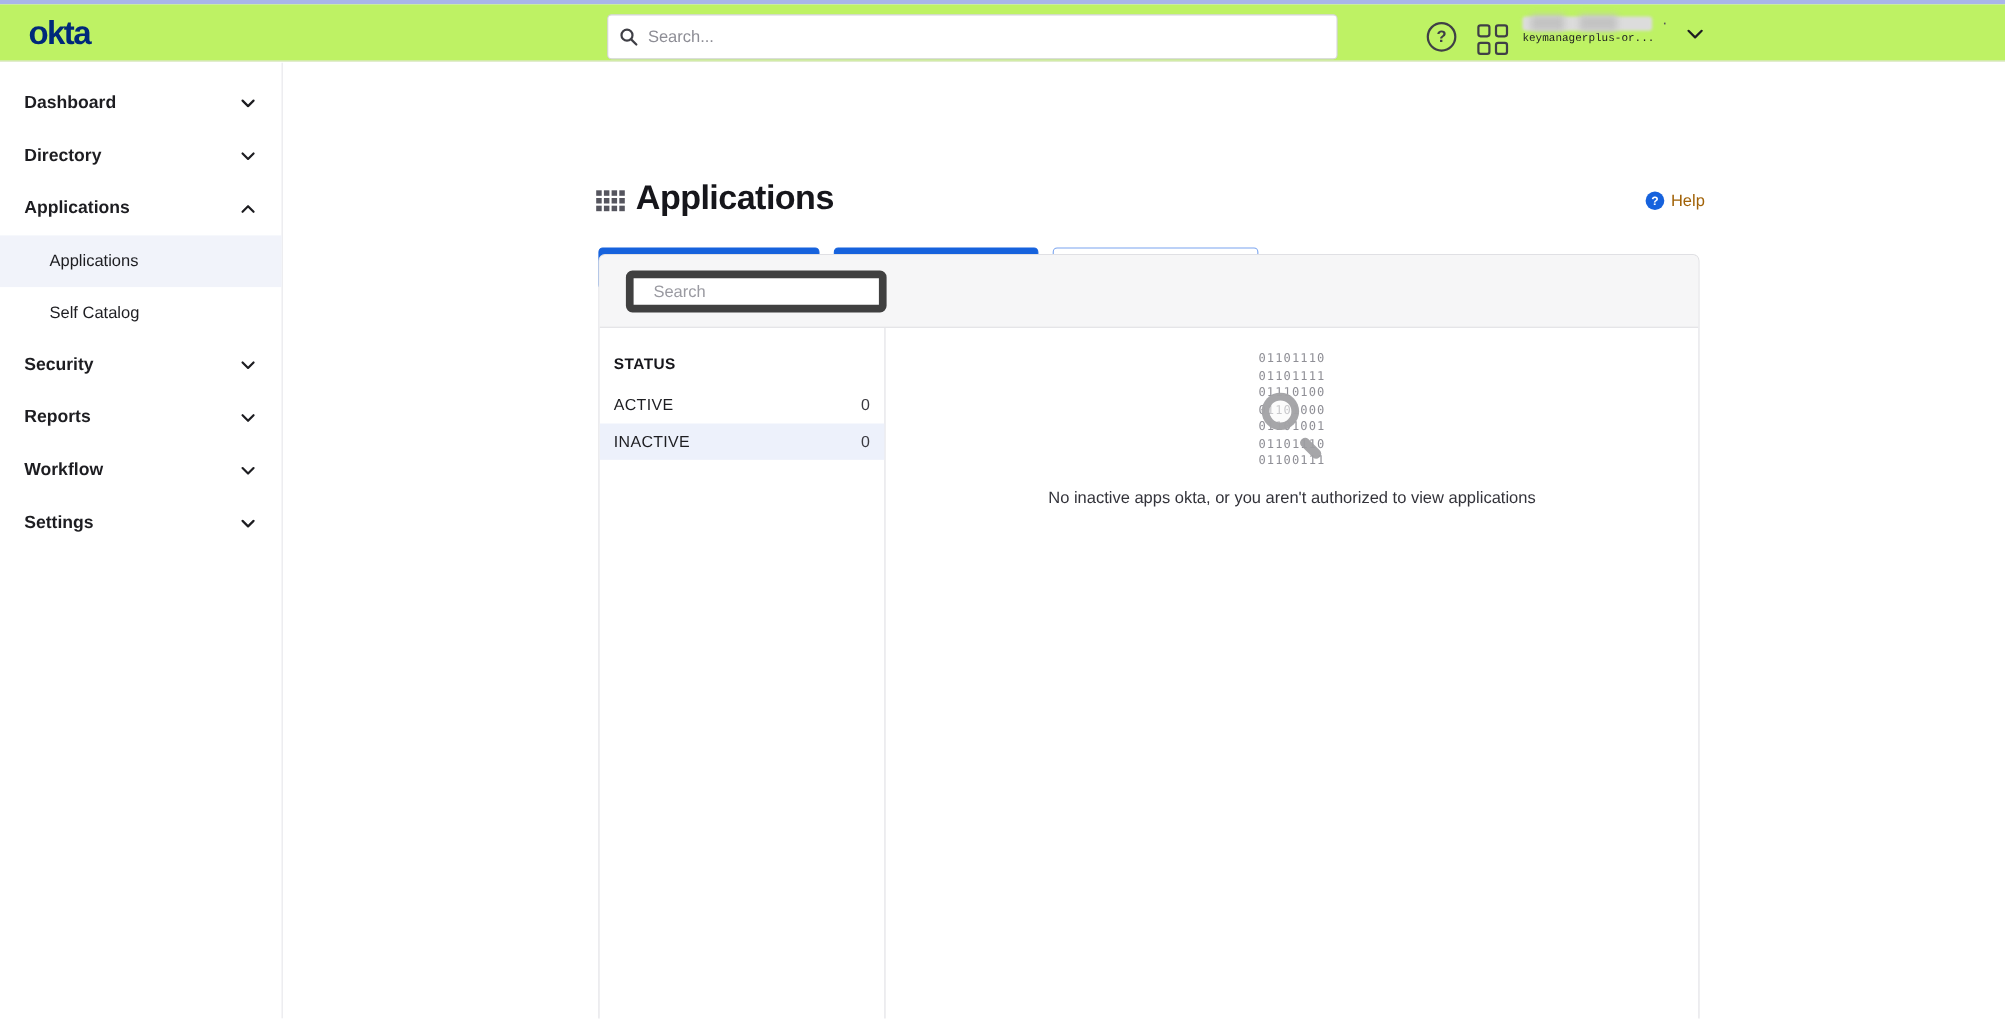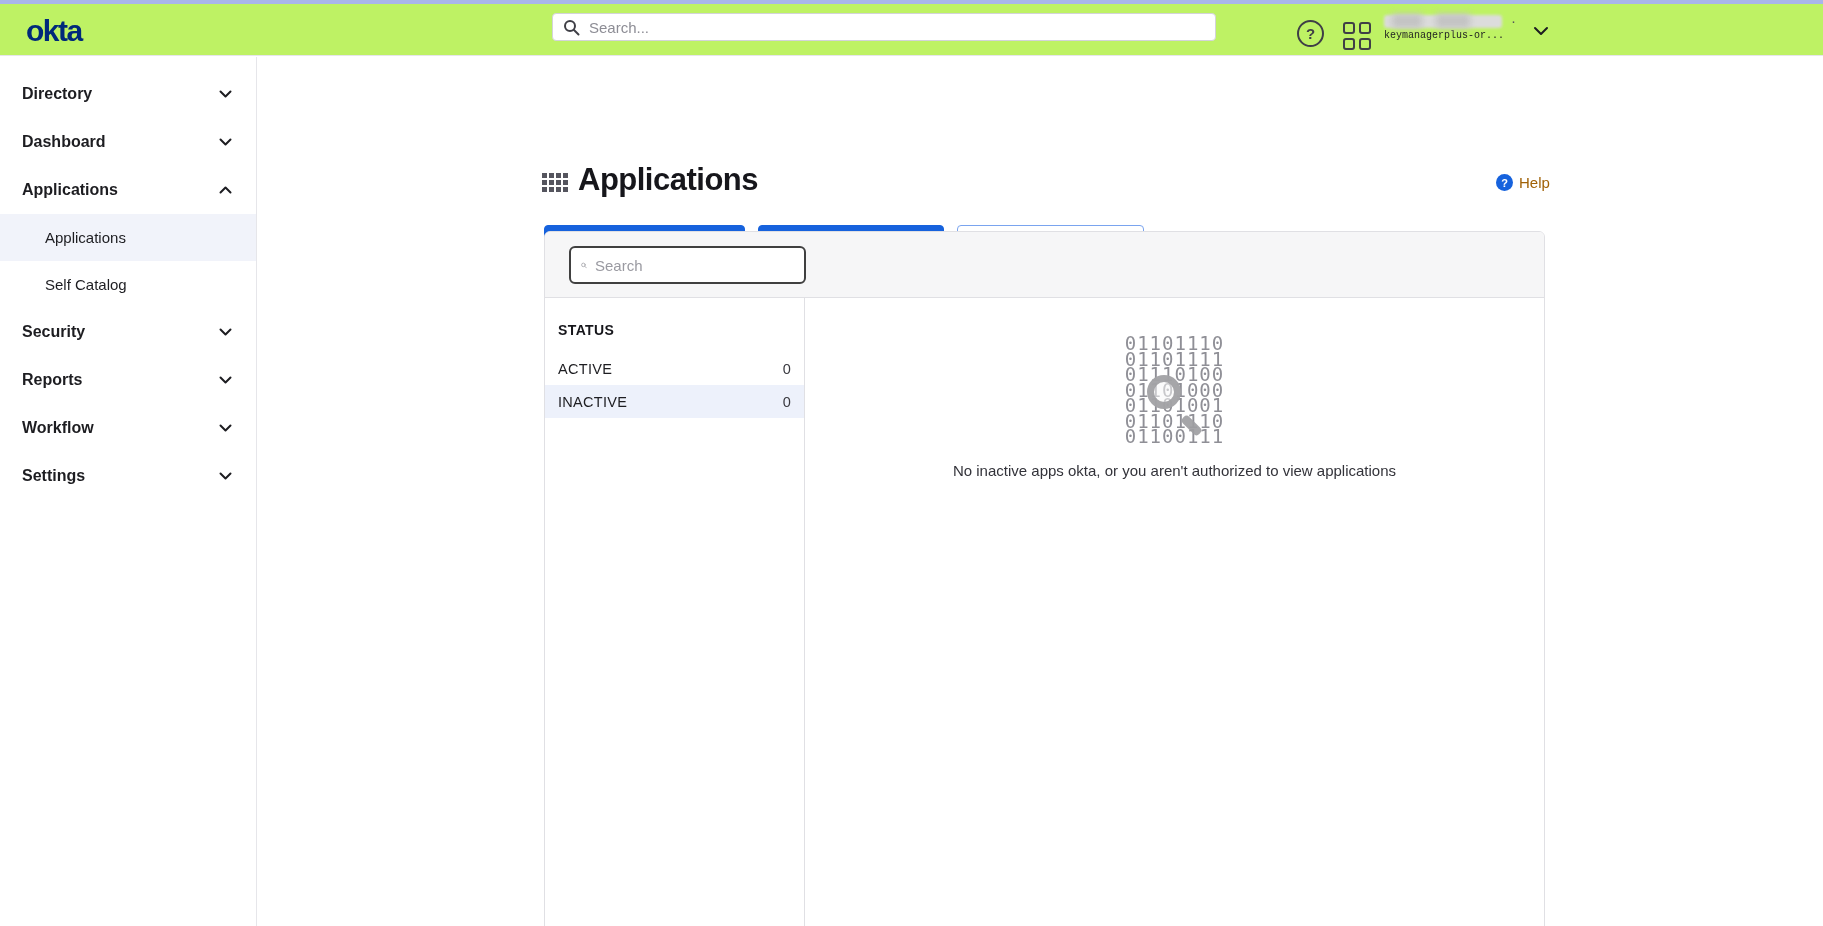--- a/index.html
+++ b/index.html
@@ -15,21 +15,21 @@
   .header {
     position: absolute; top: 4px; left: 0; width: 1823px; height: 52px;
     background: #bef264; border-bottom: 1px solid #e6e6ea;
   }
   .logo {
     position: absolute; left: 26px; top: 10px;
     font-size: 30px; font-weight: 800; letter-spacing: -1.5px; color: #00297a;
     cursor: pointer;
   }
   .topbar-search {
-    position: absolute; left: 552px; top: 9px; width: 664px; height: 28px;
+    position: absolute; left: 552px; top: 9px; width: 664px; height: 41px;
     border: 1px solid #d3d3d9; border-radius: 4px; background: #fff;
     display: flex; align-items: center; padding: 0 10px;
   }
   .topbar-search svg { flex: 0 0 auto; }
   .topbar-search input {
     border: none; outline: none; flex: 1; margin-left: 9px;
     font-size: 15px; font-family: "Liberation Sans", sans-serif; color: #1d1d21;
   }
   .topbar-search input::placeholder { color: #8d8d95; }
   .icon-btn { position: absolute; top: 16px; cursor: pointer; }
@@ -99,21 +99,21 @@
   
   .panel {
     position: absolute; left: 286px; top: 174px; width: 1001px; height: 700px;
     border: 1px solid #e0e0e4; border-radius: 6px 6px 0 0; background: #fff; overflow: hidden;
   }
   .panel-header {
     height: 66px; background: #f6f6f7; border-bottom: 1px solid #e0e0e4; position: relative;
   }
   .panel-search {
     position: absolute; left: 24px; top: 14px; width: 237px; height: 38px;
-    background: #fff; border: 2px solid #404040; border-radius: 6px;
+    background: #fff; border: 7px solid #404040; border-radius: 6px;
     display: flex; align-items: center; padding: 0 10px;
   }
   .panel-search input {
     border: none; outline: none; flex: 1; margin-left: 8px;
     font-size: 15px; font-family: "Liberation Sans", sans-serif; color: #1d1d21;
   }
   .panel-search input::placeholder { color: #9a9aa1; }
   .panel-body { display: flex; height: 633px; }
   .filter-col { width: 260px; border-right: 1px solid #e0e0e4; padding-top: 24px; }
   .filter-header {
@@ -121,22 +121,22 @@
     letter-spacing: 0.4px; color: #16161b;
   }
   .filter-row {
     height: 33px; display: flex; align-items: center; justify-content: space-between;
     padding: 0 13px; font-size: 14.5px; letter-spacing: 0.3px; color: #1d1d21; cursor: pointer;
   }
   .filter-row.selected { background: #edf1fb; text-align: right; }
   .filter-row .count { color: #3a3a40; }
   .empty-col { flex: 1; display: flex; flex-direction: column; align-items: center; }
   .binary-art {
-    margin-top: 38px; position: relative;
-    font-family: "DejaVu Sans Mono", monospace; font-size: 19px; line-height: 15.5px;
+    margin-top: 20px; position: relative;
+    font-family: "DejaVu Sans Mono", monospace; font-size: 11px; line-height: 15.5px;
     letter-spacing: 1px; color: #8f8f96; text-align: center;
   }
   .magnifier-lens {
     position: absolute; left: calc(50% - 27px); top: 39px;
     width: 34px; height: 34px; border: 7px solid rgba(158,158,162,0.92);
     border-radius: 50%; background: rgba(248,248,248,0.55);
   }
   .magnifier-handle {
     position: absolute; left: calc(50% + 13px); top: 78px;
     width: 9px; height: 23px; background: rgba(158,158,162,0.92);
@@ -184,27 +184,27 @@
     <div class="org">keymanagerplus-or...</div>
   </div>
 
   <svg class="stroke-dark account-chevron" width="16" height="10" viewBox="0 0 16 10">
     <polyline points="2,2 8,8 14,2"></polyline>
   </svg>
 </div>
 
 <div class="sidebar">
   <div class="nav-item">
+    <span>Dashboard</span>
+    <svg class="stroke-dark" width="13" height="8" viewBox="0 0 13 8">
+        <polyline points="1.5,1.5 6.5,6.5 11.5,1.5"></polyline>
+      </svg>
+  </div>
+  <div class="nav-item">
     <span>Directory</span>
-    <svg class="stroke-dark" width="13" height="8" viewBox="0 0 13 8">
-        <polyline points="1.5,1.5 6.5,6.5 11.5,1.5"></polyline>
-      </svg>
-  </div>
-  <div class="nav-item">
-    <span>Dashboard</span>
     <svg class="stroke-dark" width="13" height="8" viewBox="0 0 13 8">
         <polyline points="1.5,1.5 6.5,6.5 11.5,1.5"></polyline>
       </svg>
   </div>
   <div class="nav-item">
     <span>Applications</span>
     <svg class="stroke-dark" width="13" height="8" viewBox="0 0 13 8">
         <polyline points="1.5,6.5 6.5,1.5 11.5,6.5"></polyline>
       </svg>
   </div>

